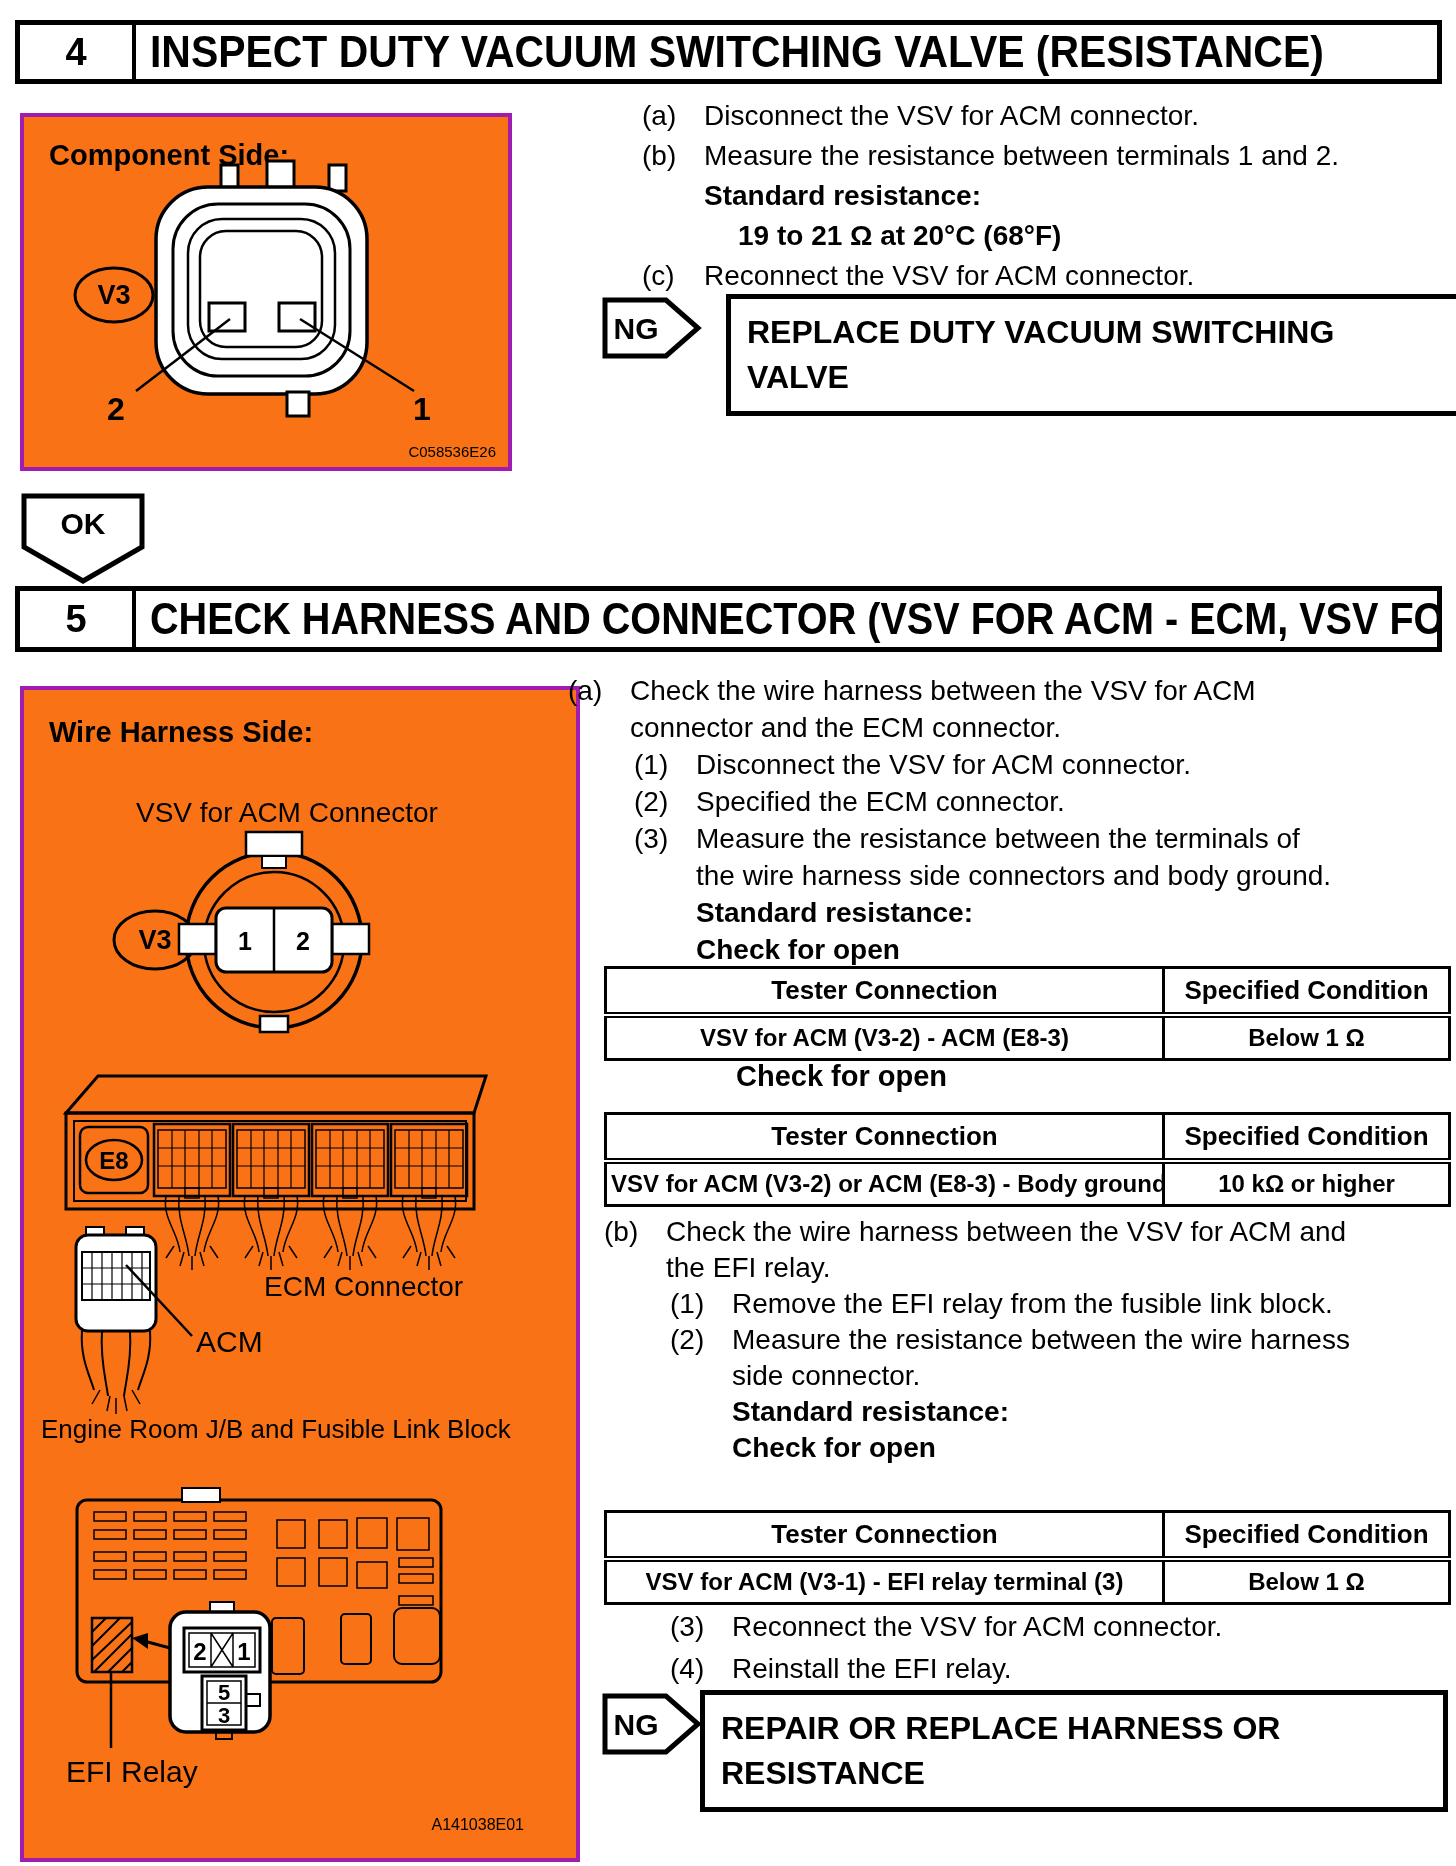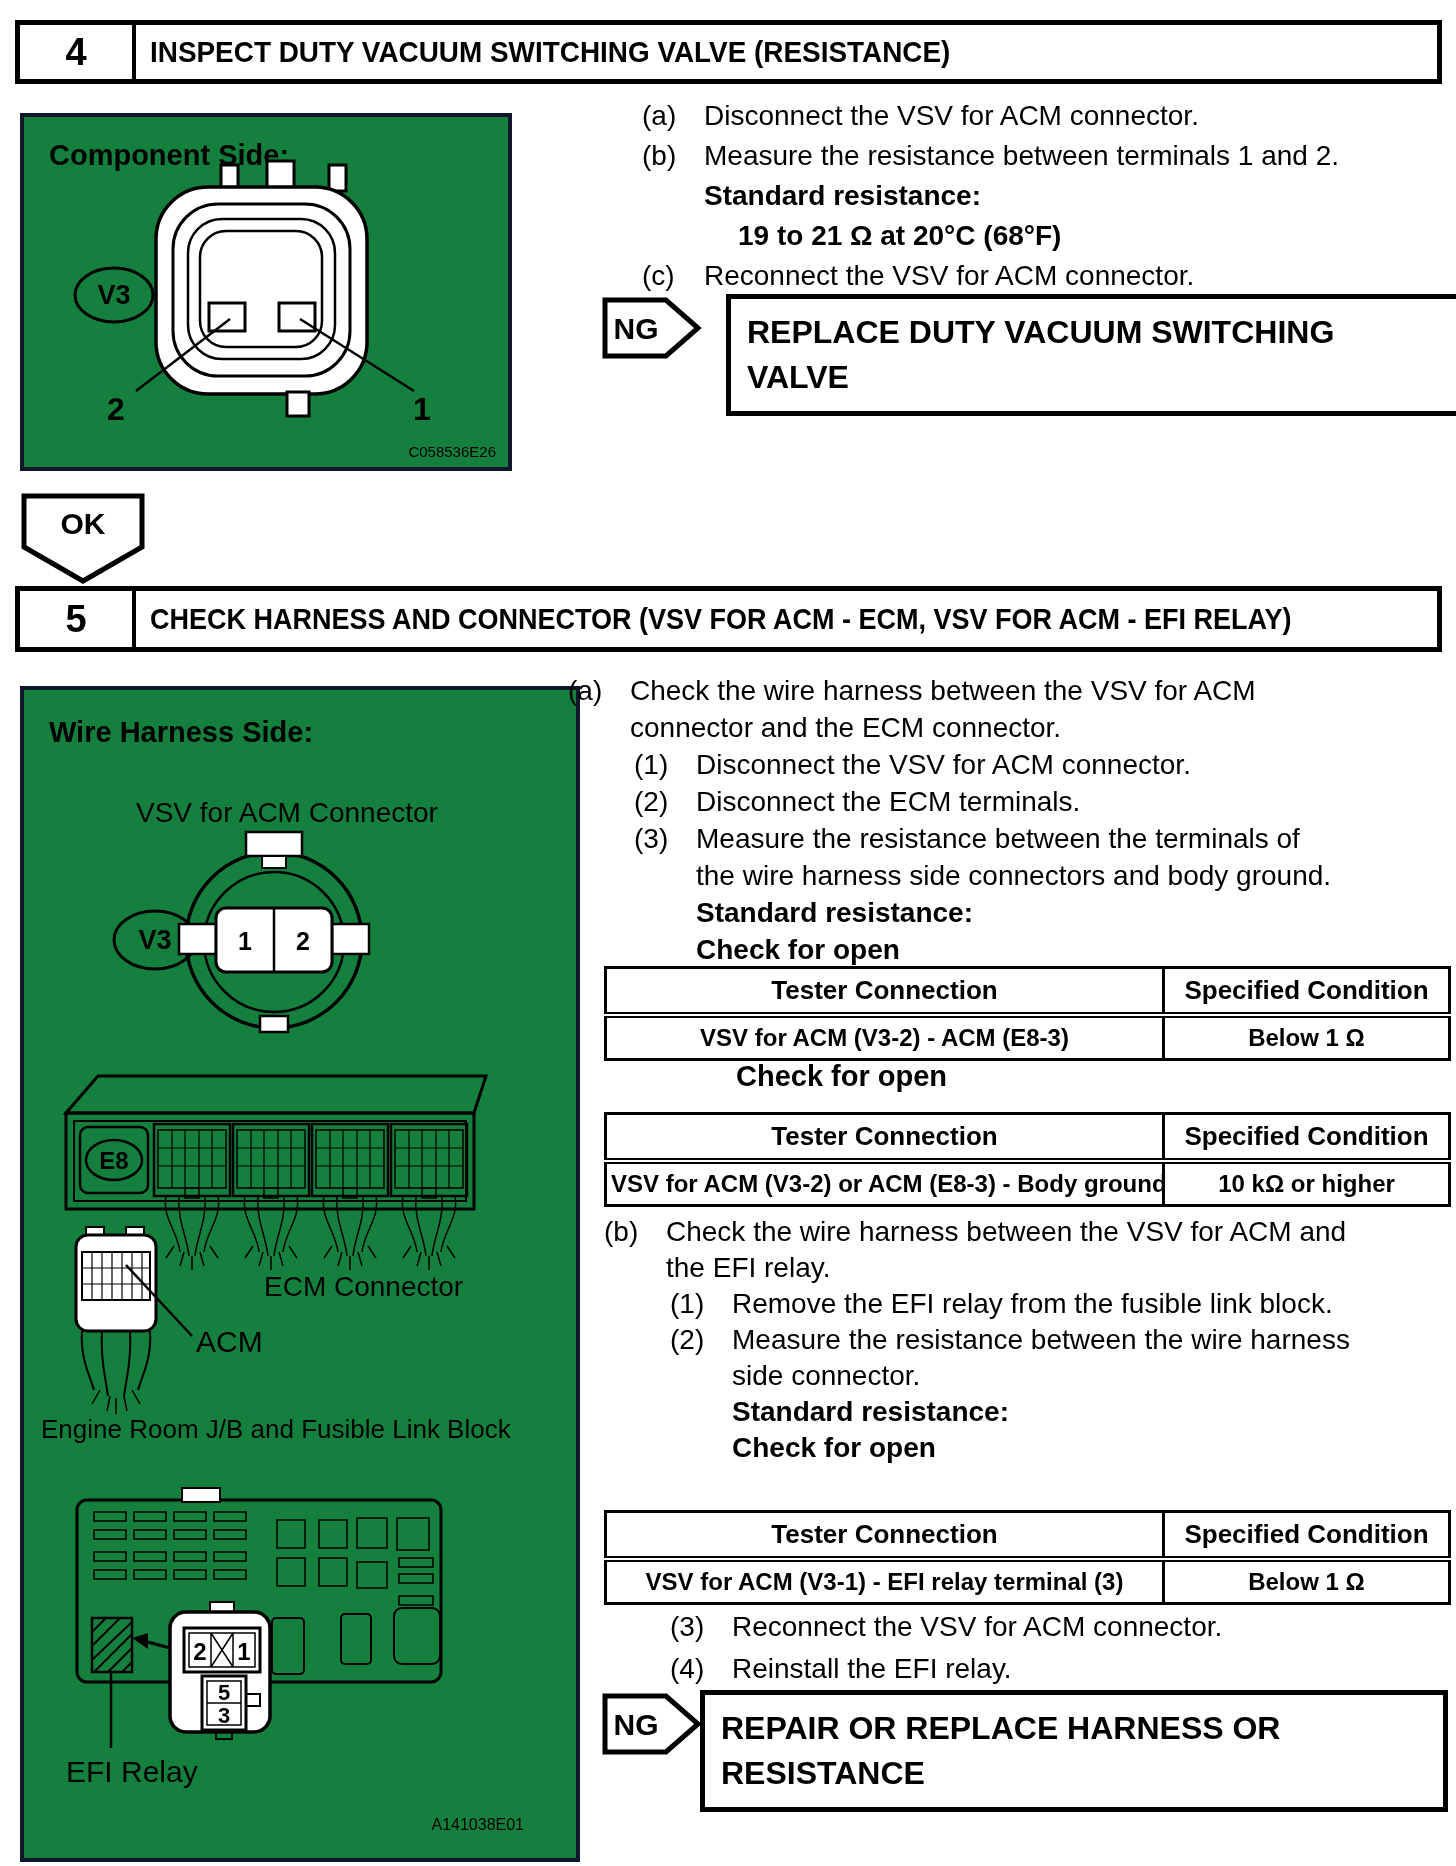--- a/index.html
+++ b/index.html
@@ -2,25 +2,25 @@
 <html><head>
 <meta charset="utf-8">
 <style>
   html,body{margin:0;padding:0;background:#fff;width:1456px;height:1866px;
     font-family:"Liberation Sans",sans-serif;color:#000;overflow:hidden;position:relative;}
   .abs{position:absolute;box-sizing:border-box;}
   
   .stephdr{left:15px;width:1427px;border:5px solid #000;display:flex;background:#fff;}
   .stepnum{width:112px;border-right:4px solid #000;display:flex;align-items:center;justify-content:center;
     font-size:38px;font-weight:bold;}
-  .steptitle{flex:1;display:flex;align-items:center;padding-left:14px;font-size:30px;font-weight:bold;overflow:hidden;}
+  .steptitle{flex:1;display:flex;align-items:center;padding-left:14px;font-size:44px;font-weight:bold;overflow:hidden;}
   .cond{transform:scaleX(0.93);transform-origin:left center;white-space:nowrap;display:inline-block;}
   .cond2{transform:scaleX(0.90);transform-origin:left center;white-space:nowrap;display:inline-block;}
   
-  .figbox{border:4px solid #0f172a;background:#15803d;}
+  .figbox{border:4px solid #a21caf;background:#f97316;}
   
   .tl{font-size:28px;white-space:nowrap;}
   .mk{display:inline-block;width:62px;}
   .lv2{padding-left:66px;}
   .cont1{padding-left:62px;}
   .cont2{padding-left:128px;}
   .b{font-weight:bold;}
   .p96{padding-left:96px;}
   #sec4text .tl{line-height:40px;}
   #blockA .tl{line-height:37px;}
@@ -265,21 +265,21 @@
     <text x="200" y="1025" class="t-b22 mid">3</text>
     <text x="42" y="1092" class="t-r30">EFI Relay</text>
     <text x="500" y="1140" class="t-r16 end">A141038E01</text>
   </svg>
 </div>
 
 <div class="abs" id="blockA" style="left:568px;top:672px;width:850px;">
   <div class="tl"><span class="mk">(a)</span><span>Check the wire harness between the VSV for ACM</span></div>
   <div class="tl cont1"><span>connector and the ECM connector.</span></div>
   <div class="tl lv2"><span class="mk">(1)</span><span>Disconnect the VSV for ACM connector.</span></div>
-  <div class="tl lv2"><span class="mk">(2)</span><span>Disconnect the ECM terminals.</span></div>
+  <div class="tl lv2"><span class="mk">(2)</span><span>Specified the ECM connector.</span></div>
   <div class="tl lv2"><span class="mk">(3)</span><span>Measure the resistance between the terminals of</span></div>
   <div class="tl cont2"><span>the wire harness side connectors and body ground.</span></div>
   <div class="tl b cont2"><span>Standard resistance:</span></div>
   <div class="tl b cont2"><span>Check for open</span></div>
 </div>
 
 <table class="spec abs" style="left:604px;top:966px;">
   <colgroup>
       <col class="c1">
       <col class="c2">

